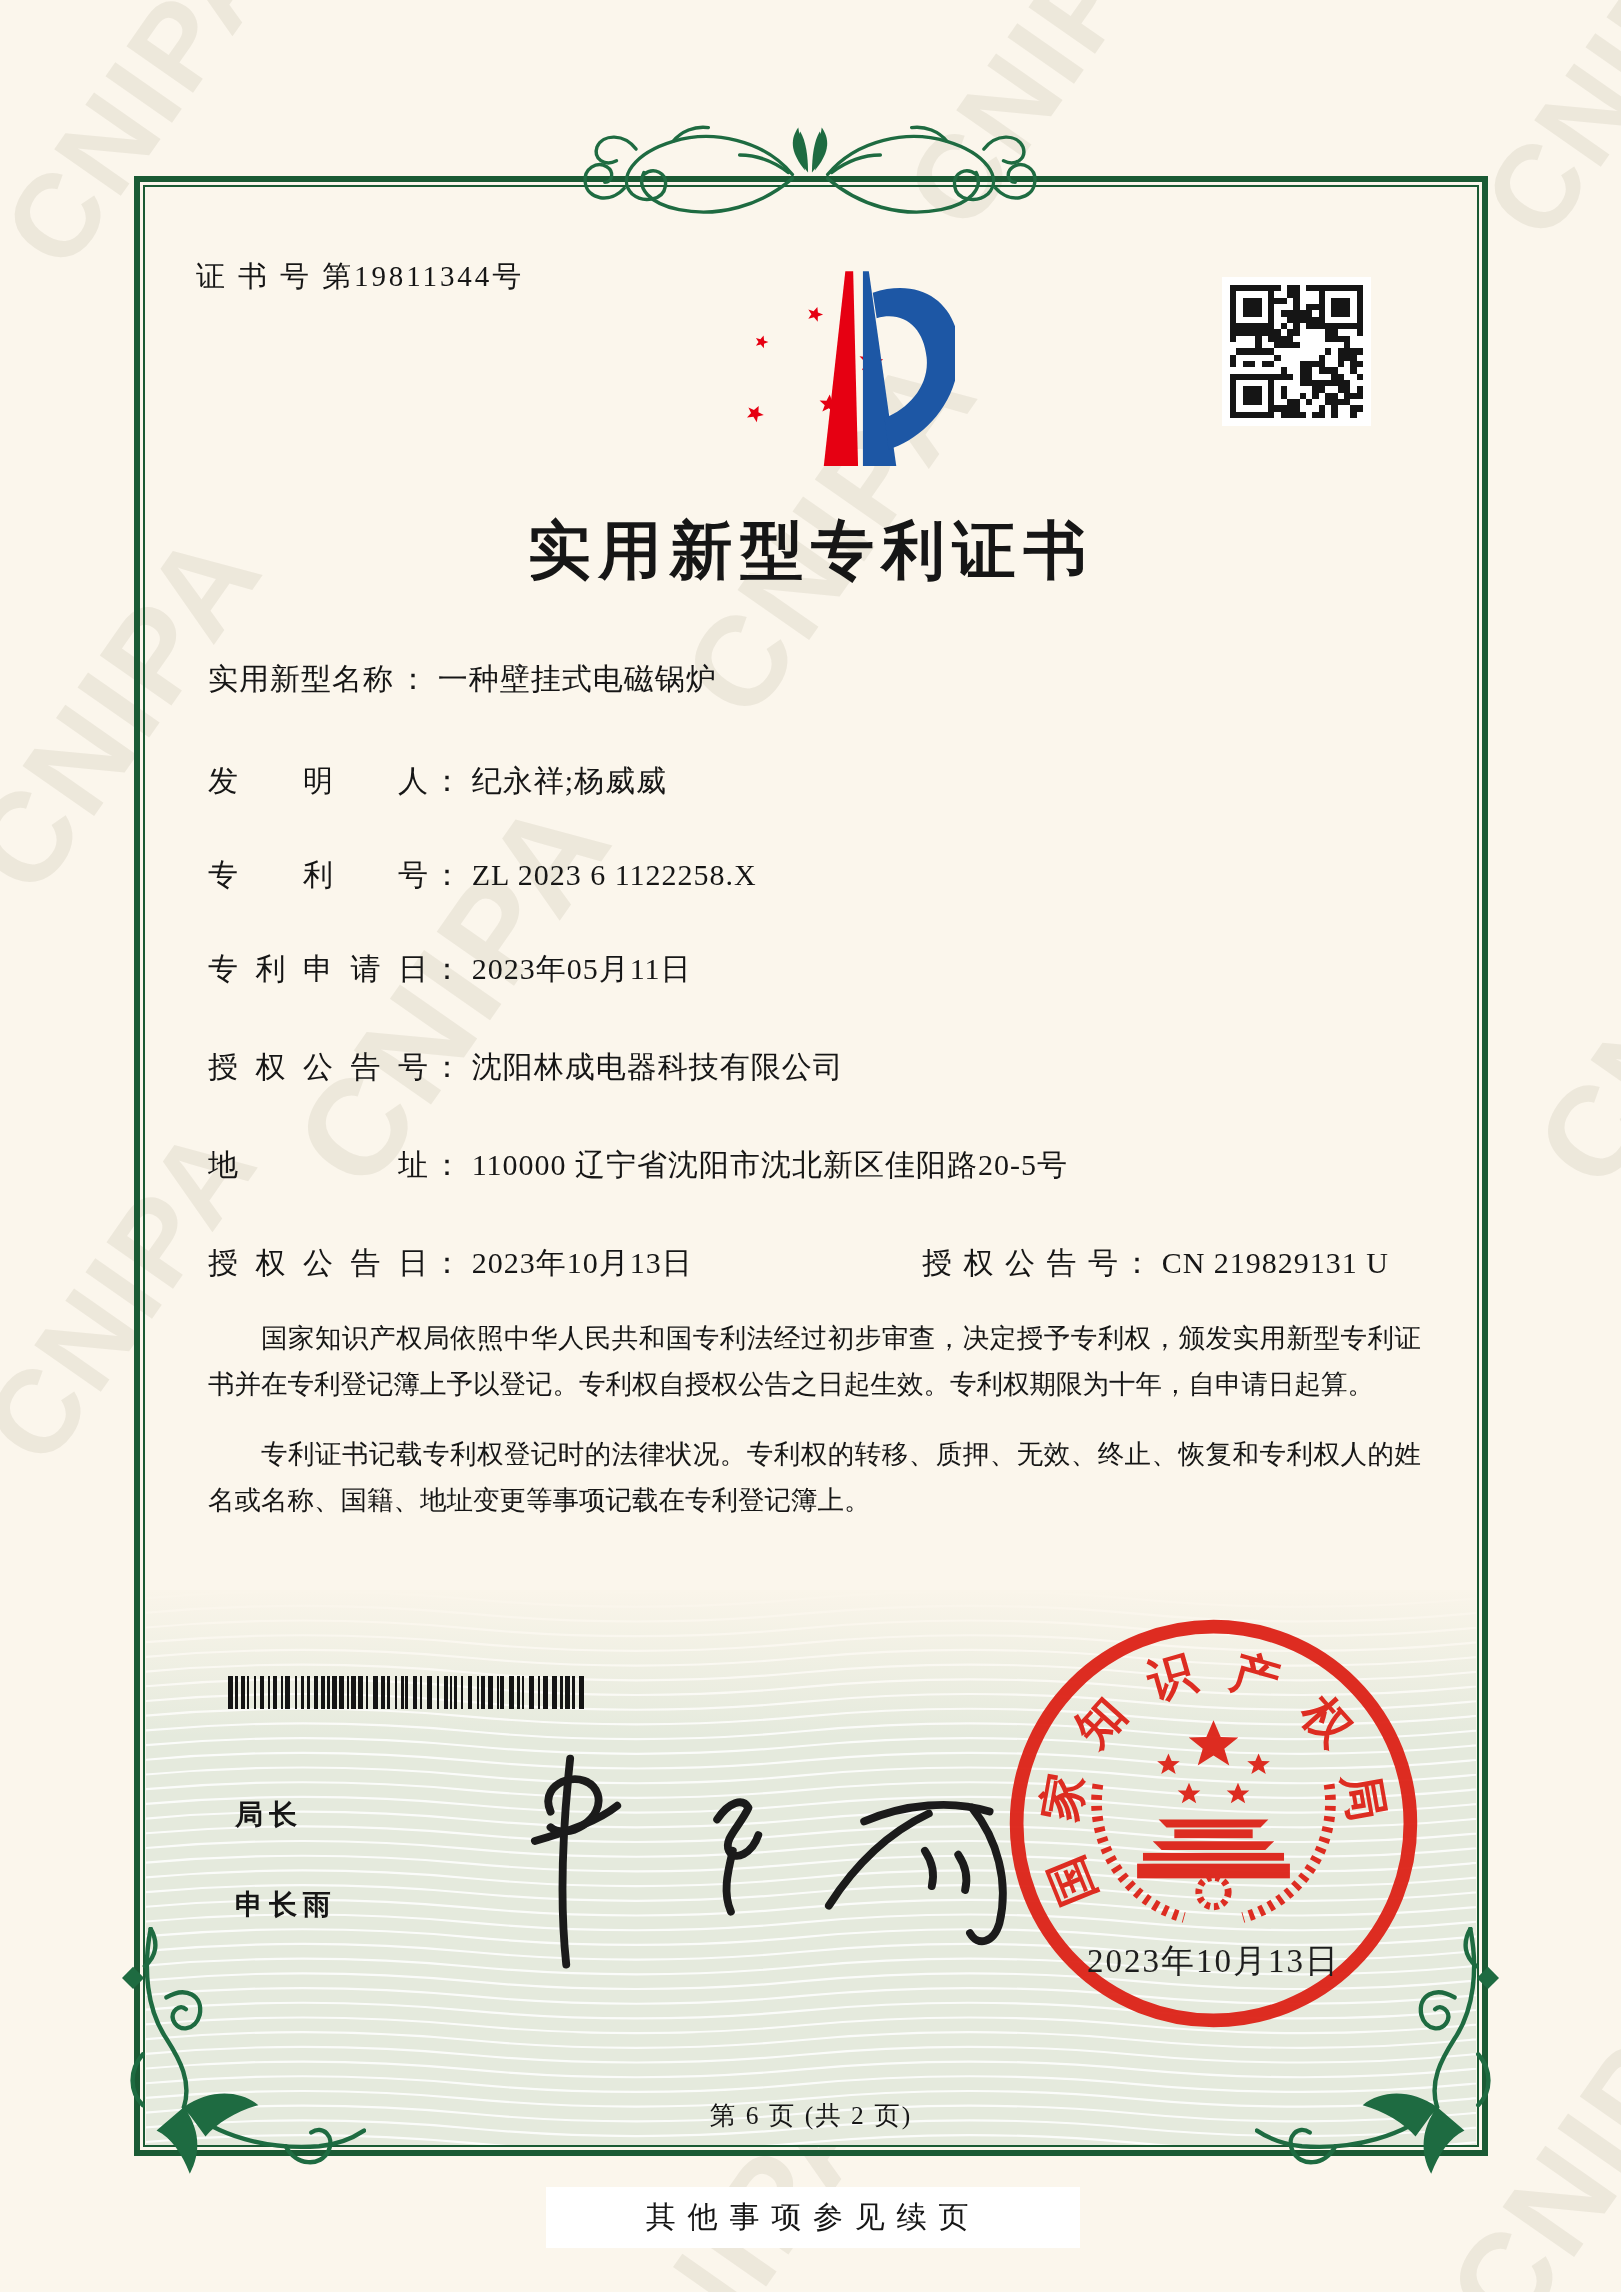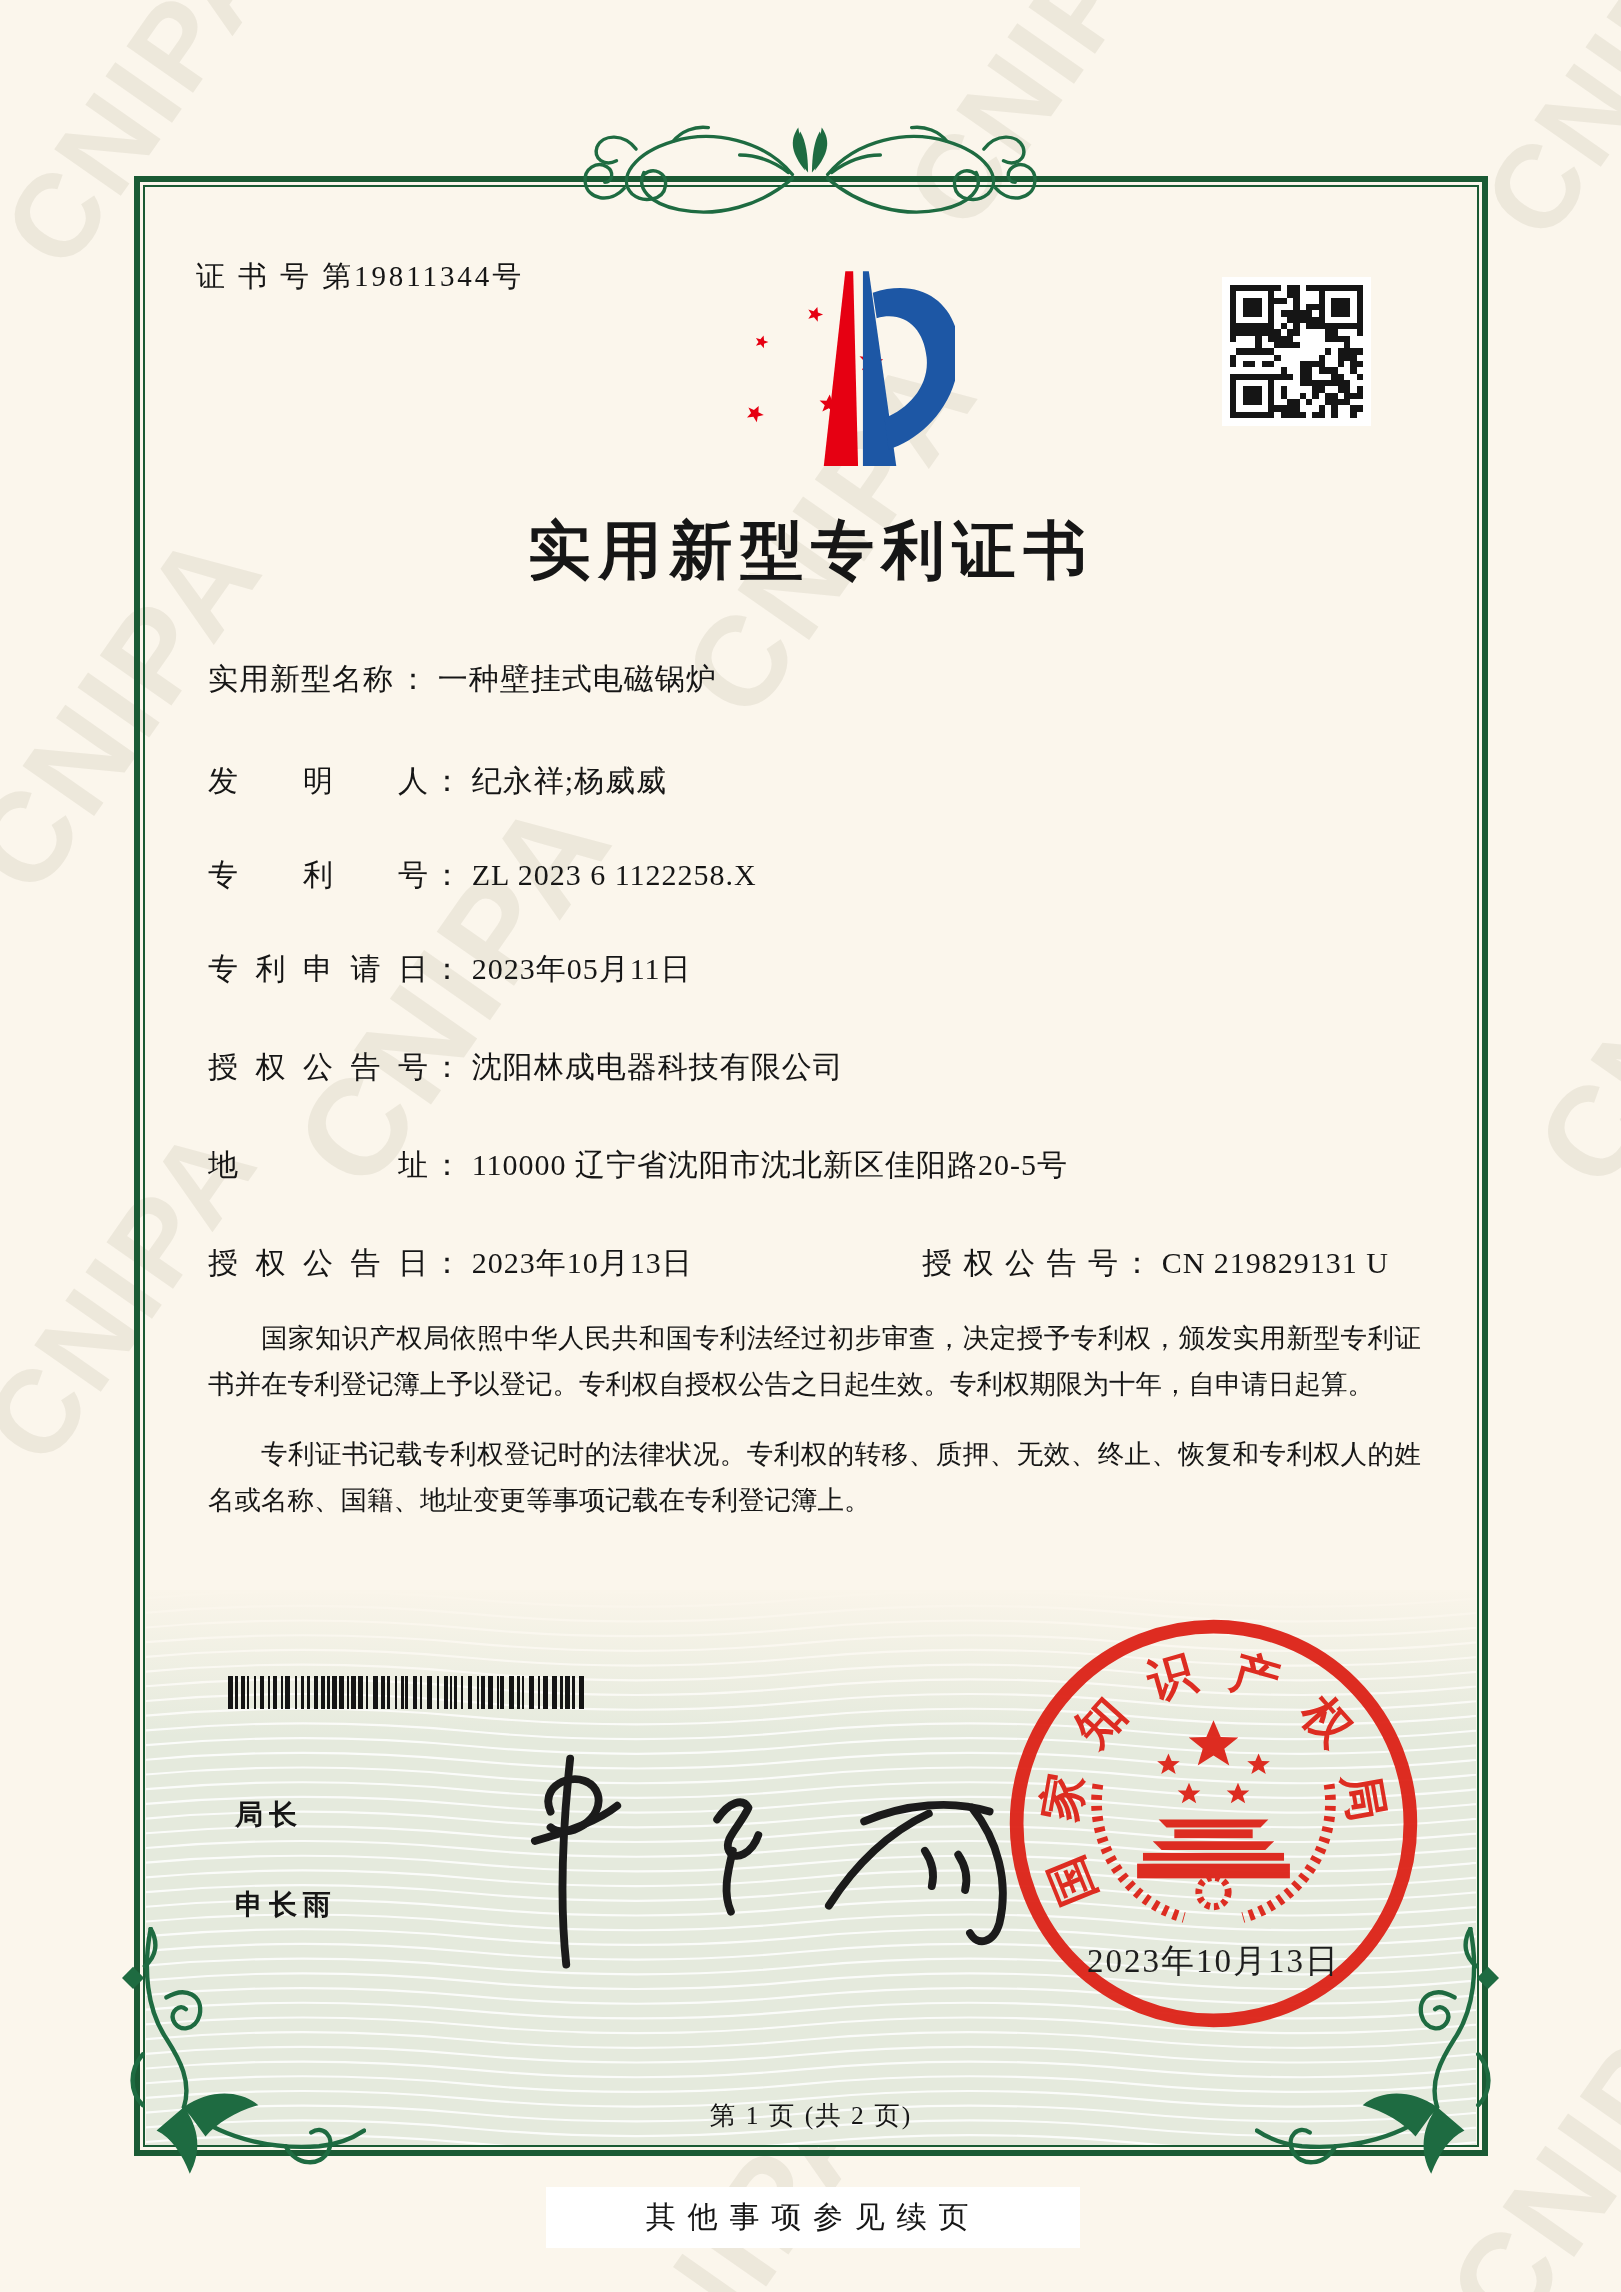--- a/index.html
+++ b/index.html
@@ -587,15 +587,15 @@
     <path d="M-62,18 L62,18 L53,27 L-53,27 Z"></path>
     <rect x="-72" y="30" width="144" height="8"></rect>
     <rect x="-78" y="41" width="156" height="15"></rect>
     <circle cx="0" cy="70" r="15" fill="none" stroke="#dd2217" stroke-width="7" stroke-dasharray="5 4"></circle>
     <path d="M-118,-40 A122,122 0 0 0 -30,96" fill="none" stroke="#dd2217" stroke-width="11" stroke-dasharray="5 6"></path>
     <path d="M118,-40 A122,122 0 0 1 30,96" fill="none" stroke="#dd2217" stroke-width="11" stroke-dasharray="5 6"></path>
   </g>
 </svg>
 <div class="seal-date">2023年10月13日</div>
 
-<div class="page-info">第 1 页 (共 2 页)</div>
+<div class="page-info">第 6 页 (共 2 页)</div>
 <div class="note-strip">其他事项参见续页</div>
 
 
 </body></html>

